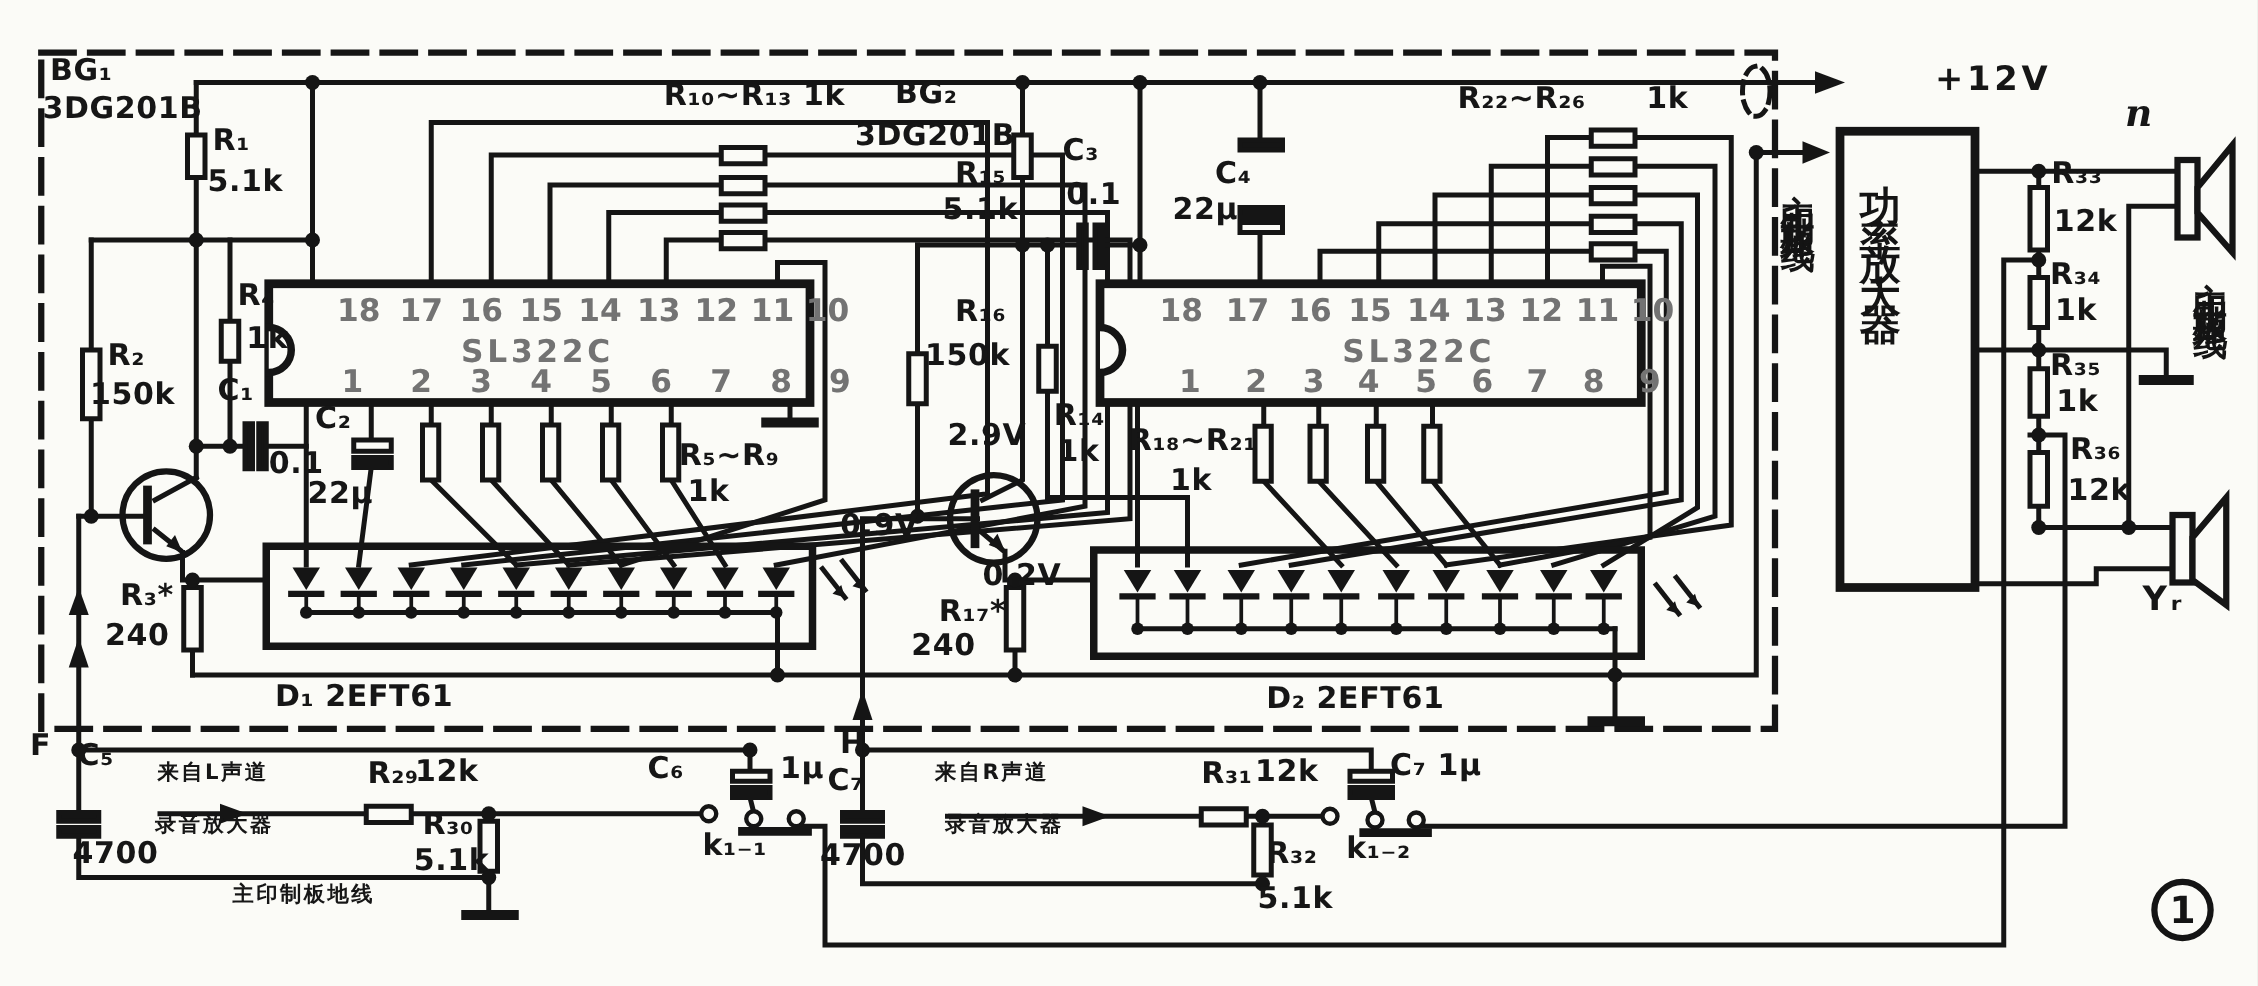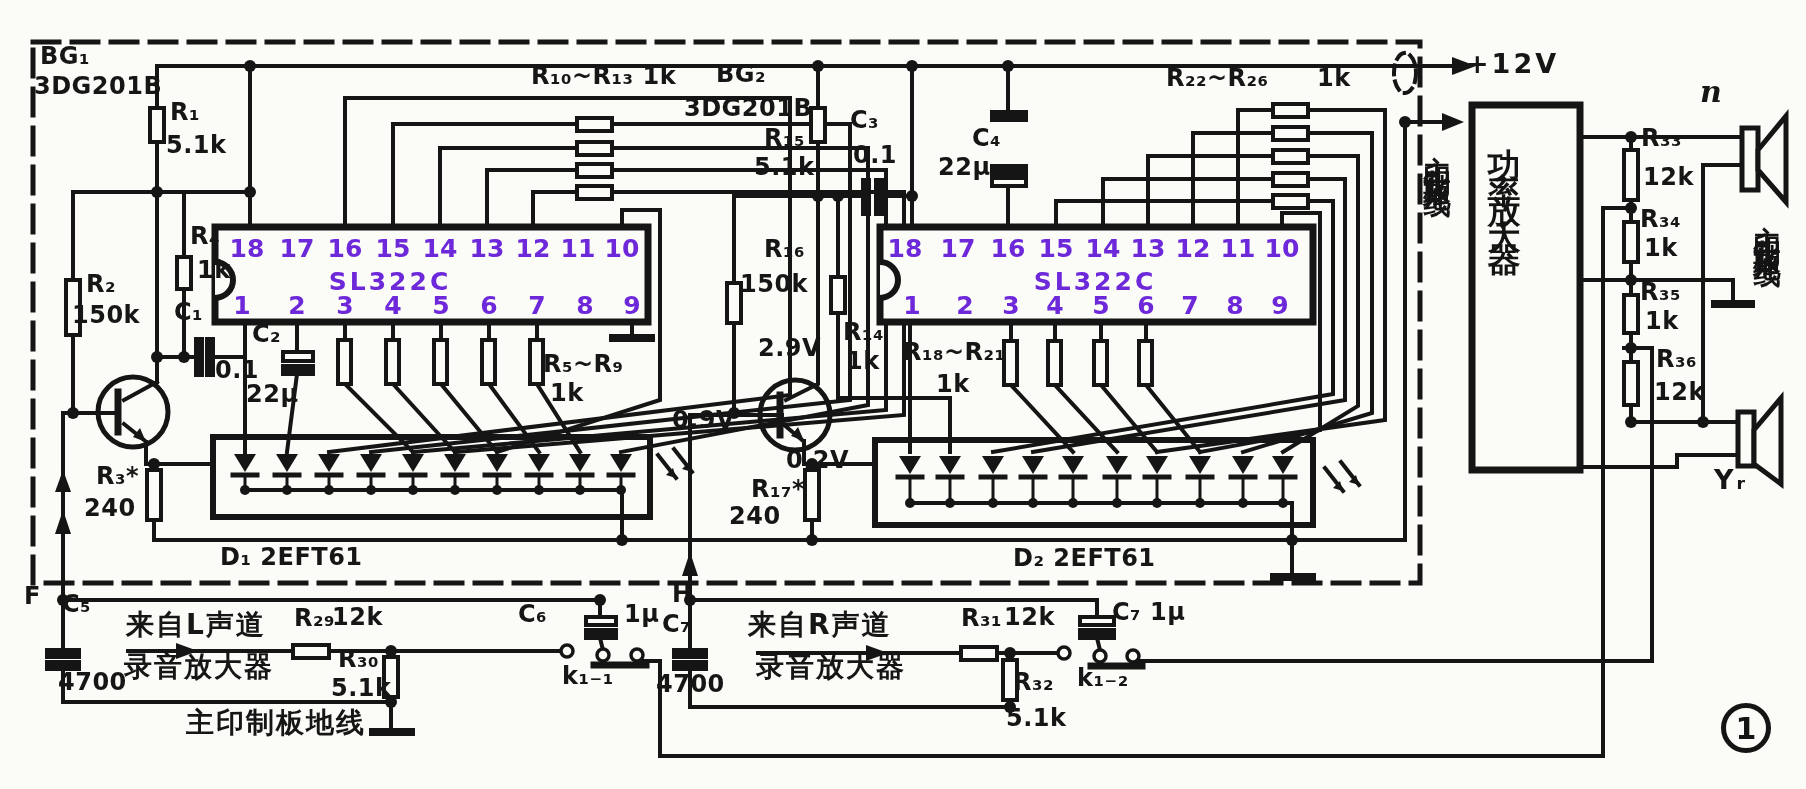--- a/index.html
+++ b/index.html
@@ -1,22 +1,22 @@
 <!DOCTYPE html>
 <html><head>
 <meta charset="utf-8">
 <style>
   html,body{margin:0;padding:0;background:#e8e8e4;}
   #stage{position:relative;width:1806px;height:789px;background:#fbfbf7;overflow:hidden;
          font-family:"DejaVu Sans",sans-serif;color:#141414;}
   #wires{position:absolute;left:0;top:0;}
   .lbl{position:absolute;white-space:nowrap;font:bold 24px "DejaVu Sans",sans-serif;color:#161616;letter-spacing:.5px;}
   .big{font-size:27px;letter-spacing:3px;}
-  .cn{font-size:28px;letter-spacing:2px;}
-  .pin{position:absolute;transform:translate(-50%,-50%);font:bold 25px "DejaVu Sans",sans-serif;color:#6d28d9;}
+  .cn{font-size:17px;letter-spacing:2px;}
+  .pin{position:absolute;transform:translate(-50%,-50%);font:bold 25px "DejaVu Sans",sans-serif;color:#737373;margin-left:40px;}
   .vert{position:absolute;writing-mode:vertical-rl;text-orientation:upright;
         font:bold 27px "DejaVu Sans",sans-serif;letter-spacing:7px;line-height:1;color:#141414;}
   .vert.amp{font-size:33px;letter-spacing:24px;}
   .ital{font-style:italic;font-family:"DejaVu Serif",serif;font-size:30px;}
   #figmark{position:absolute;left:1721px;top:703px;width:40px;height:40px;border:5px solid #141414;
            border-radius:50%;display:flex;align-items:center;justify-content:center;
            font:bold 30px "DejaVu Sans",sans-serif;}
 </style>
 </head>
 <body>
@@ -421,21 +421,21 @@
 <div class="lbl" style="left:786px;top:446px">0.2V</div>
 <div class="lbl" style="left:751px;top:475px">R₁₇*</div>
 <div class="lbl" style="left:729px;top:502px">240</div>
 <div class="lbl" style="left:903px;top:338px">R₁₈~R₂₁</div>
 <div class="lbl" style="left:936px;top:370px">1k</div>
 <div class="lbl" style="left:1166px;top:64px">R₂₂~R₂₆</div>
 <div class="lbl" style="left:1317px;top:64px">1k</div>
 <div class="lbl" style="left:1013px;top:544px">D₂ 2EFT61</div>
 <div class="lbl" style="left:672px;top:580px">H</div>
 
-<div class="lbl big" style="left:1466px;top:48px">+12V</div>
+<div class="lbl big" style="left:1548px;top:48px">+12V</div>
 <div class="vert" style="left:1424px;top:134px">主印制板地线</div>
 <div class="vert amp" style="left:1488px;top:122px">功率放大器</div>
 
 <div class="lbl" style="left:1641px;top:124px">R₃₃</div>
 <div class="lbl" style="left:1643px;top:163px">12k</div>
 <div class="lbl" style="left:1640px;top:205px">R₃₄</div>
 <div class="lbl" style="left:1644px;top:234px">1k</div>
 <div class="lbl" style="left:1640px;top:278px">R₃₅</div>
 <div class="lbl" style="left:1645px;top:307px">1k</div>
 <div class="lbl" style="left:1656px;top:345px">R₃₆</div>

